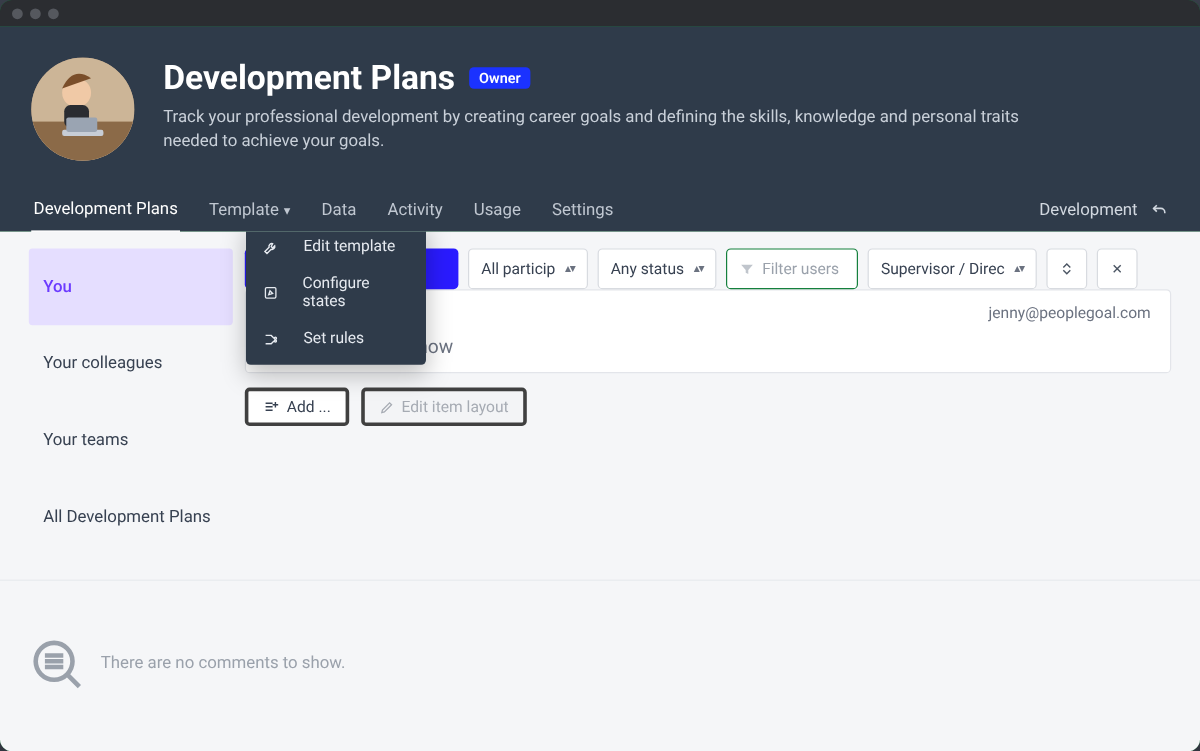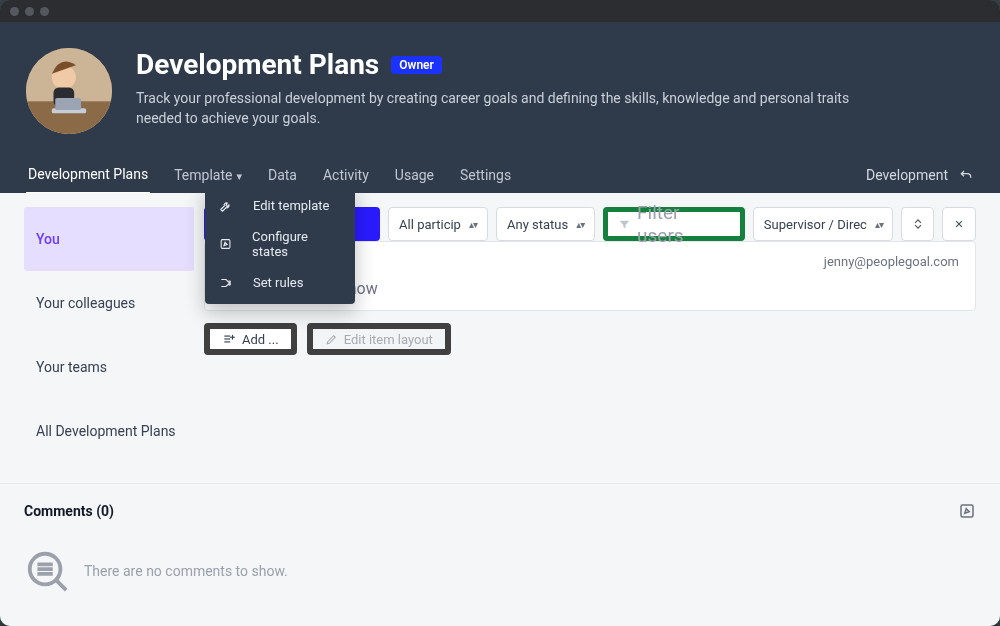--- a/index.html
+++ b/index.html
@@ -24,29 +24,29 @@
   .body{flex:1;background:#f5f6f8;display:flex;flex-direction:column;overflow:hidden;position:relative}
   .content{display:flex;align-items:flex-start;padding:14px 24px 0 24px;gap:10px;position:relative}
   .sidenav{width:170px;flex-shrink:0;padding-top:0}
   .sidenav .item{padding:24px 12px;border-radius:3px;color:#374151;cursor:pointer;font-size:14px}
   .sidenav .item.sel{background:#e5deff;color:#6c3bff;font-weight:500}
   .main{flex:1;min-width:0}
   .filters{display:flex;gap:8px;align-items:center;flex-wrap:nowrap}
   .hidden-primary{width:178px;height:34px;background:#2a1bff;border-radius:4px}
   .selectish{height:34px;border:1px solid #d8dbe0;background:#fff;border-radius:4px;display:flex;align-items:center;padding:0 10px;gap:6px;color:#374151;font-size:13px;cursor:pointer;white-space:nowrap}
   .selectish .sorticon{font-size:10px;color:#6b7280;margin-left:2px;letter-spacing:-1px}
-  .filter-users{height:34px;border:5px solid #15803d;background:#fff;border-radius:4px;display:flex;align-items:center;padding:0 10px;gap:6px;color:#9aa1ab;font-size:19px;min-width:110px}
+  .filter-users{height:34px;border:1px solid #15803d;background:#fff;border-radius:4px;display:flex;align-items:center;padding:0 10px;gap:6px;color:#9aa1ab;font-size:13px;min-width:110px}
   .iconbtn{width:34px;height:34px;border:1px solid #d8dbe0;background:#fff;border-radius:4px;display:flex;align-items:center;justify-content:center;color:#4b5563;cursor:pointer}
   .card{border:1px solid #e3e5ea;background:#fff;border-radius:4px;padding:12px 16px}
   .card-head{display:flex;justify-content:space-between;align-items:center;font-size:13px}
   .card-head .name{font-weight:700;color:#111827}
   .card-head .email{color:#6b7280}
   .empty-row{display:flex;align-items:center;gap:8px;color:#6b7280;padding:10px 0 0 18px;font-size:16px}
   .btnrow{display:flex;gap:10px;margin-top:12px}
-  .btn{height:32px;border:6px solid #404040;background:#fff;border-radius:4px;display:flex;align-items:center;padding:0 12px;gap:6px;color:#374151;font-size:13px;cursor:pointer}
+  .btn{height:32px;border:3px solid #404040;background:#fff;border-radius:4px;display:flex;align-items:center;padding:0 12px;gap:6px;color:#374151;font-size:13px;cursor:pointer}
   .btn.ghost{color:#a6abb3;background:#f3f4f6}
   .comments{padding:18px 24px 10px 24px;border-top:1px solid #e8eaee;margin-top:20px}
   .comments-head{display:flex;justify-content:space-between;align-items:center;font-weight:700;color:#111827}
   .comments-empty{display:flex;align-items:center;gap:14px;padding:28px 0 10px 0;color:#9aa1ab}
   .dropdown{position:absolute;left:205px;top:-9px;width:150px;background:#2f3b4a;color:#e6eaf0;border-radius:4px;box-shadow:0 8px 20px rgba(0,0,0,.25);padding:6px 0;z-index:20}
   .dropdown .ditem{display:flex;align-items:center;gap:20px;padding:8px 14px;font-size:13px;cursor:pointer}
   svg{display:block}
 </style>
 </head>
 <body>
@@ -203,29 +203,20 @@
               <circle cx="18" cy="10" r="1.5"></circle>
               <circle cx="18" cy="14" r="1.5"></circle>
             </svg>
           <span>Set rules</span>
         </div>
       </div>
 
     </div>
 
     <div class="comments">
-      <div class="comments-head">
-        <span>Comments (0)</span>
-        <span>
-          <svg width="18" height="18" viewBox="0 0 24 24" fill="none" stroke="#6b7280" stroke-width="2">
-              <rect x="4" y="4" width="16" height="16" rx="2"></rect>
-              <path d="M9 15l2-6 4 4z"></path>
-            </svg>
-        </span>
-      </div>
       <div class="comments-empty">
         <svg width="46" height="46" viewBox="0 0 24 24" fill="none" stroke="#9aa1ab" stroke-width="2">
           <circle cx="11" cy="11" r="8"></circle>
             <line x1="17" y1="17" x2="22" y2="22"></line>
           <line x1="7" y1="8.5" x2="15" y2="8.5"></line>
             <line x1="7" y1="11" x2="15" y2="11"></line>
             <line x1="7" y1="13.5" x2="15" y2="13.5"></line>
         </svg>
         <div>There are no comments to show.</div>
       </div>

